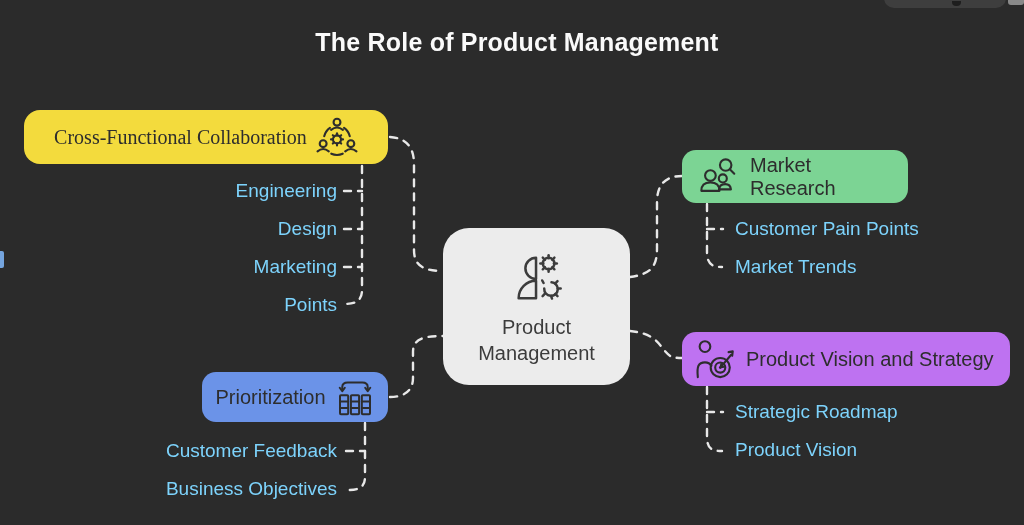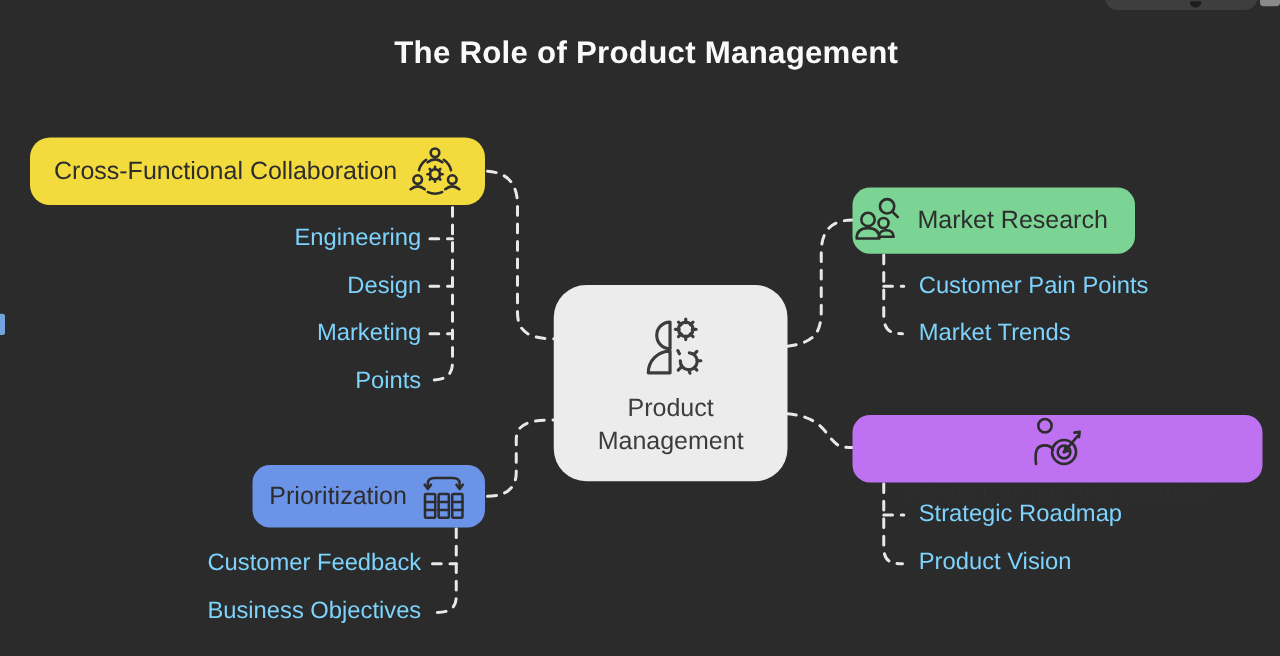--- a/index.html
+++ b/index.html
@@ -37,25 +37,25 @@
   svg.connectors {
     position:absolute; top:0; left:0; width:1024px; height:525px;
   }
   svg.connectors path { fill:none; stroke-width:2.4; stroke-dasharray:7 7; stroke-linecap:round; }
   .node {
     position:absolute; display:flex; align-items:center;
     color:#2D2D2D; font-size:20px;
   }
   .node .ic { flex:0 0 auto; display:flex; align-items:center; justify-content:center; }
   .node-collab { left:24px; top:110px; width:364px; height:54px; border-radius:16px;
-    justify-content:center; gap:9px; padding:0 10px; }
+    justify-content:center; gap:9px; padding:0 10px;font-family:Liberation Serif, serif; }
   .node-market { left:682px; top:150px; width:226px; height:53px; border-radius:14px;
-    gap:10px; padding:0 0; }
+    gap:10px; padding:0 16px; }
   .node-vision { left:682px; top:332px; width:328px; height:54px; border-radius:14px;
-    gap:10px; padding:0 12px;flex-direction:column; }
+    gap:10px; padding:0 12px; }
   .node-priority { left:202px; top:372px; width:186px; height:50px; border-radius:14px;
     justify-content:center; gap:9px; padding:0 10px; }
   .node-center {
     left:443px; top:228px; width:187px; height:157px; border-radius:26px;
     flex-direction:column; justify-content:center; gap:8px;
     font-size:20px; color:#3C3C3C; text-align:center; line-height:1.3;
   }
   .child {
     position:absolute; font-size:19px; color:#7dd3fc; line-height:22px;
   }

